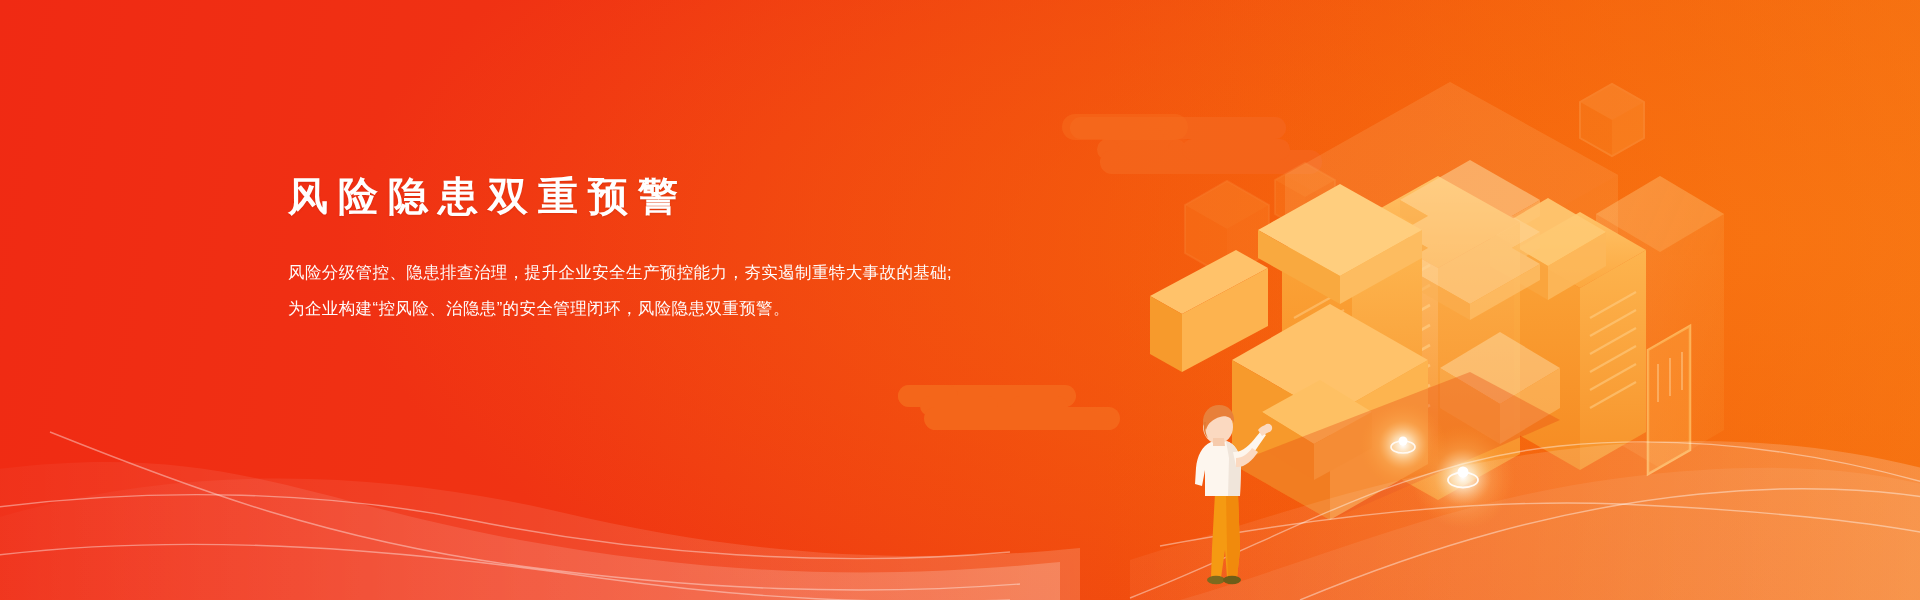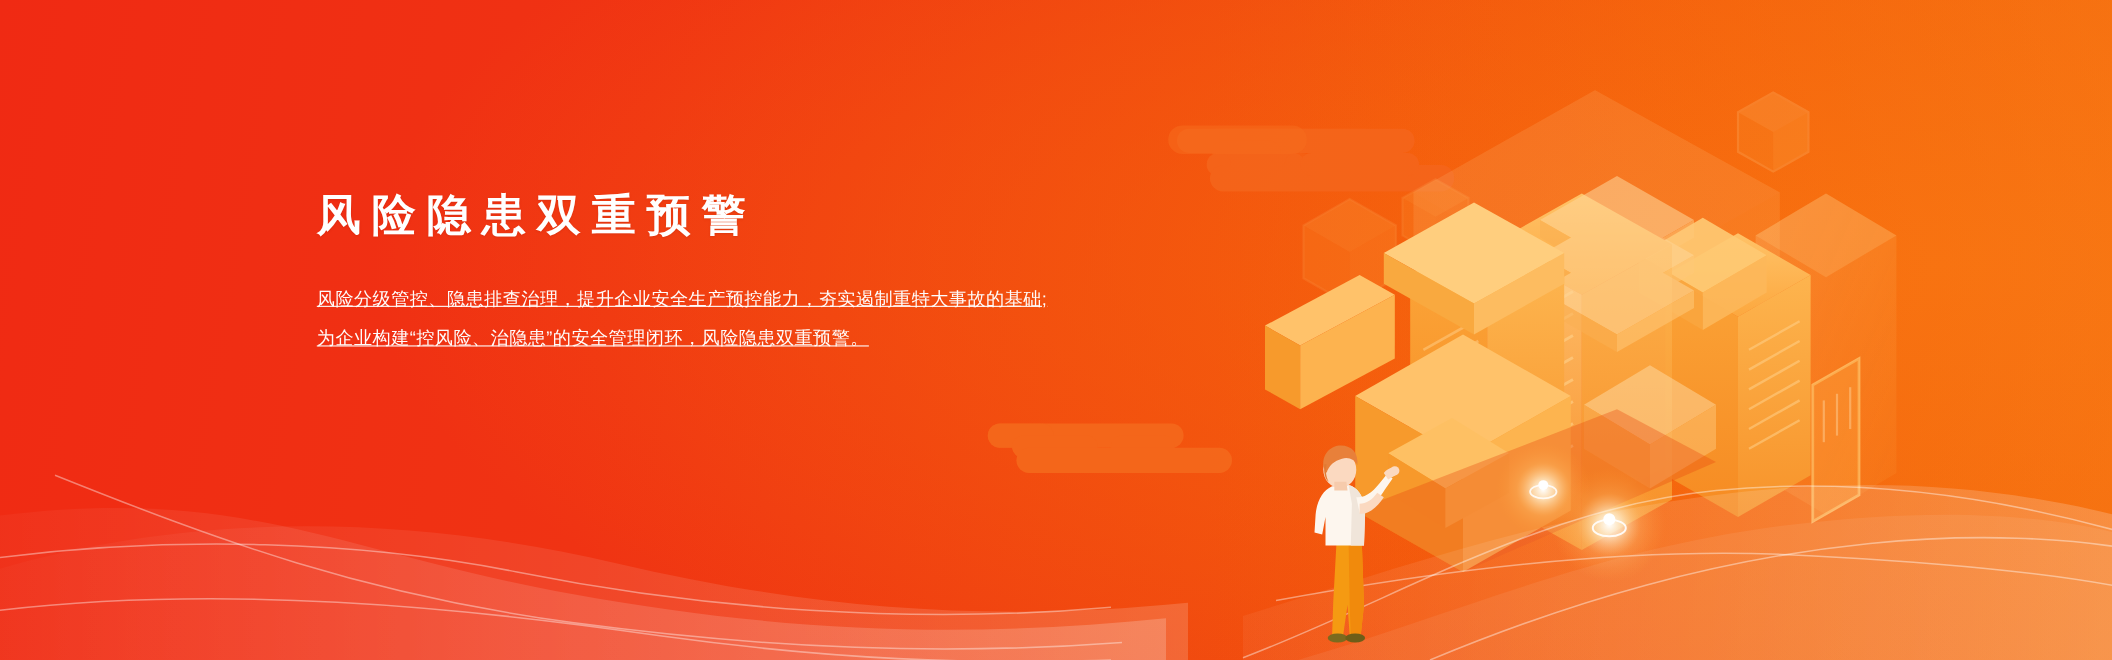--- a/index.html
+++ b/index.html
@@ -40,21 +40,20 @@
     text-shadow:0 1px 2px rgba(140,20,0,.18);
   }
   #subcopy {
     margin-top:38px;
     color:#FFFFFF;
     font-size:16.5px;
     line-height:36px;
     letter-spacing:.4px;
     font-weight:400;
     opacity:.985;
-    text-decoration:underline;
   }
   #subcopy div { white-space:nowrap; }
 
   
   #person { position:absolute; left:1180px; top:400px; width:160px; height:200px; z-index:35; }
 </style>
 </head>
 <body>
 
 <div id="banner">

